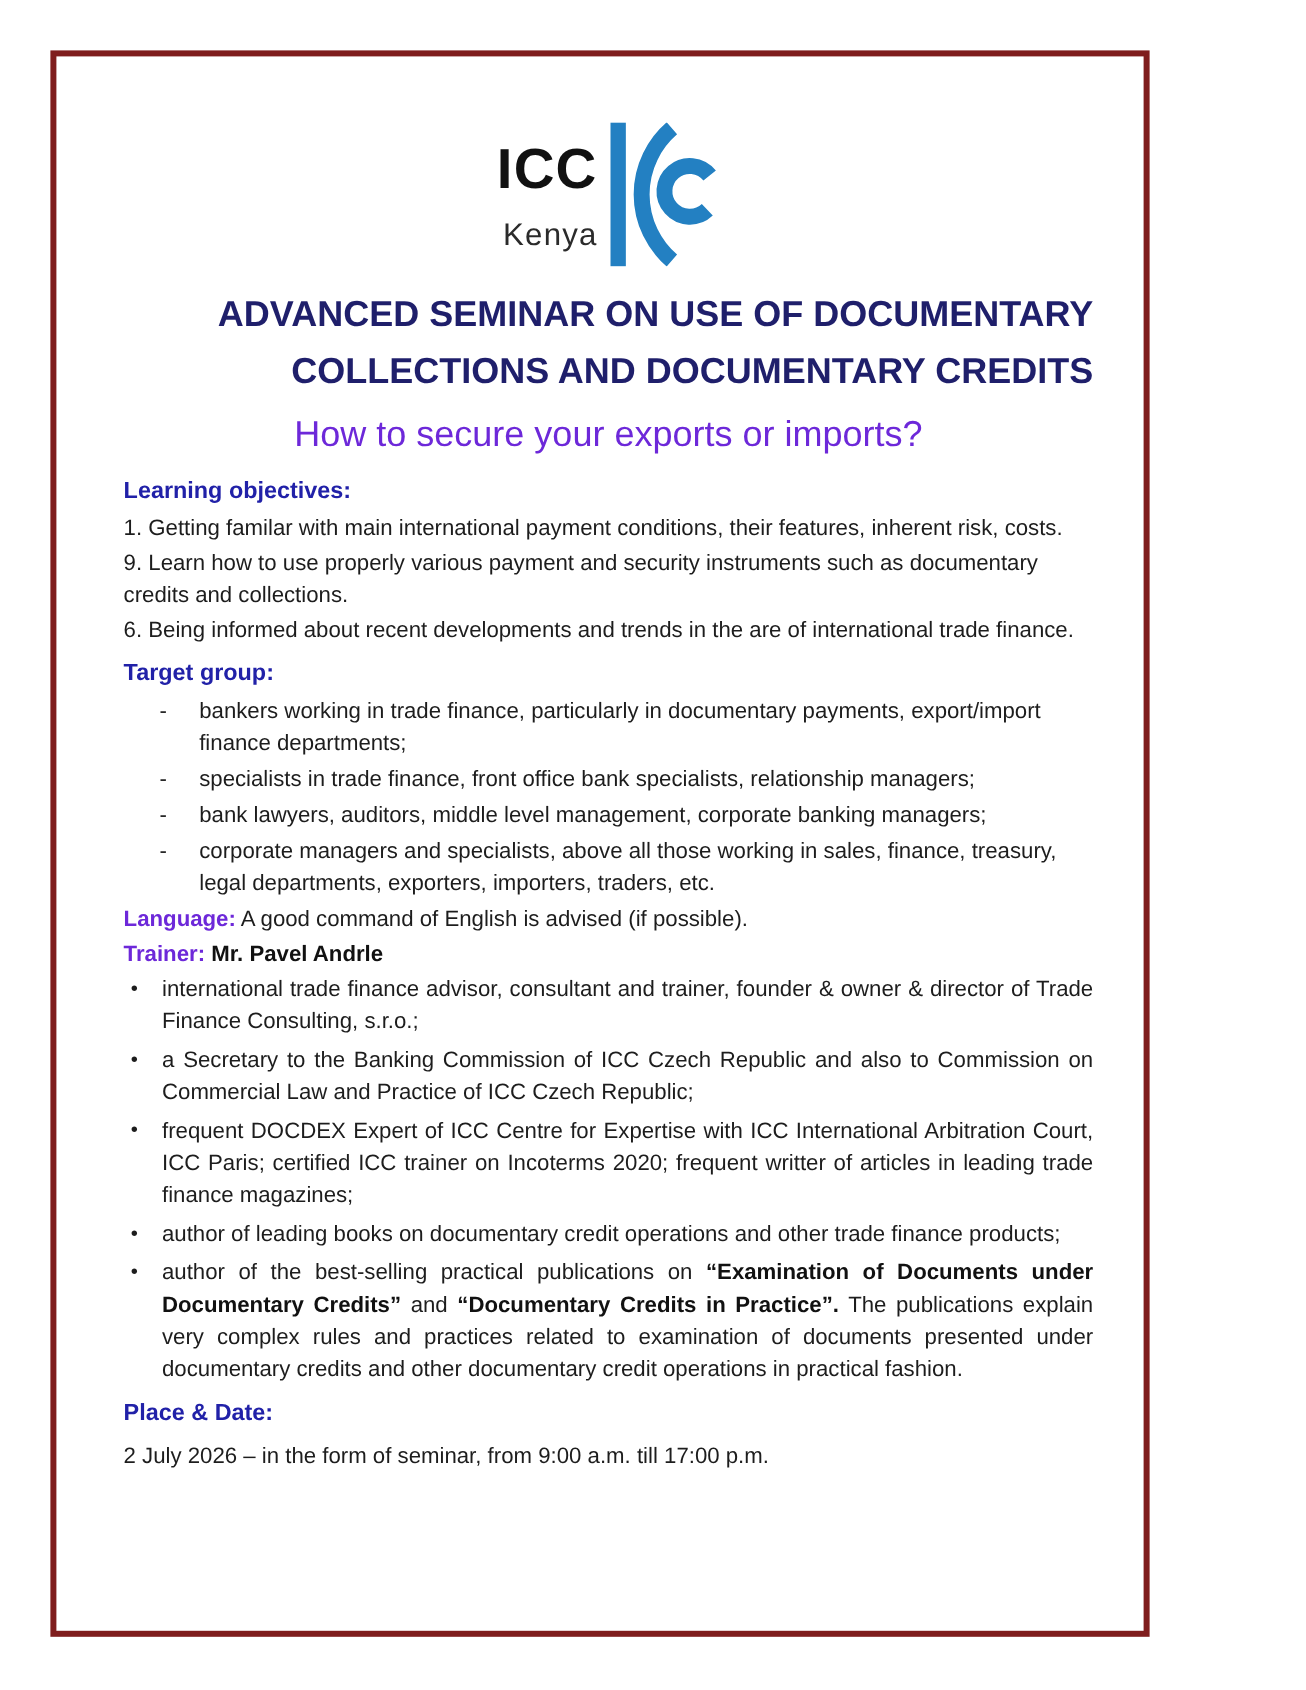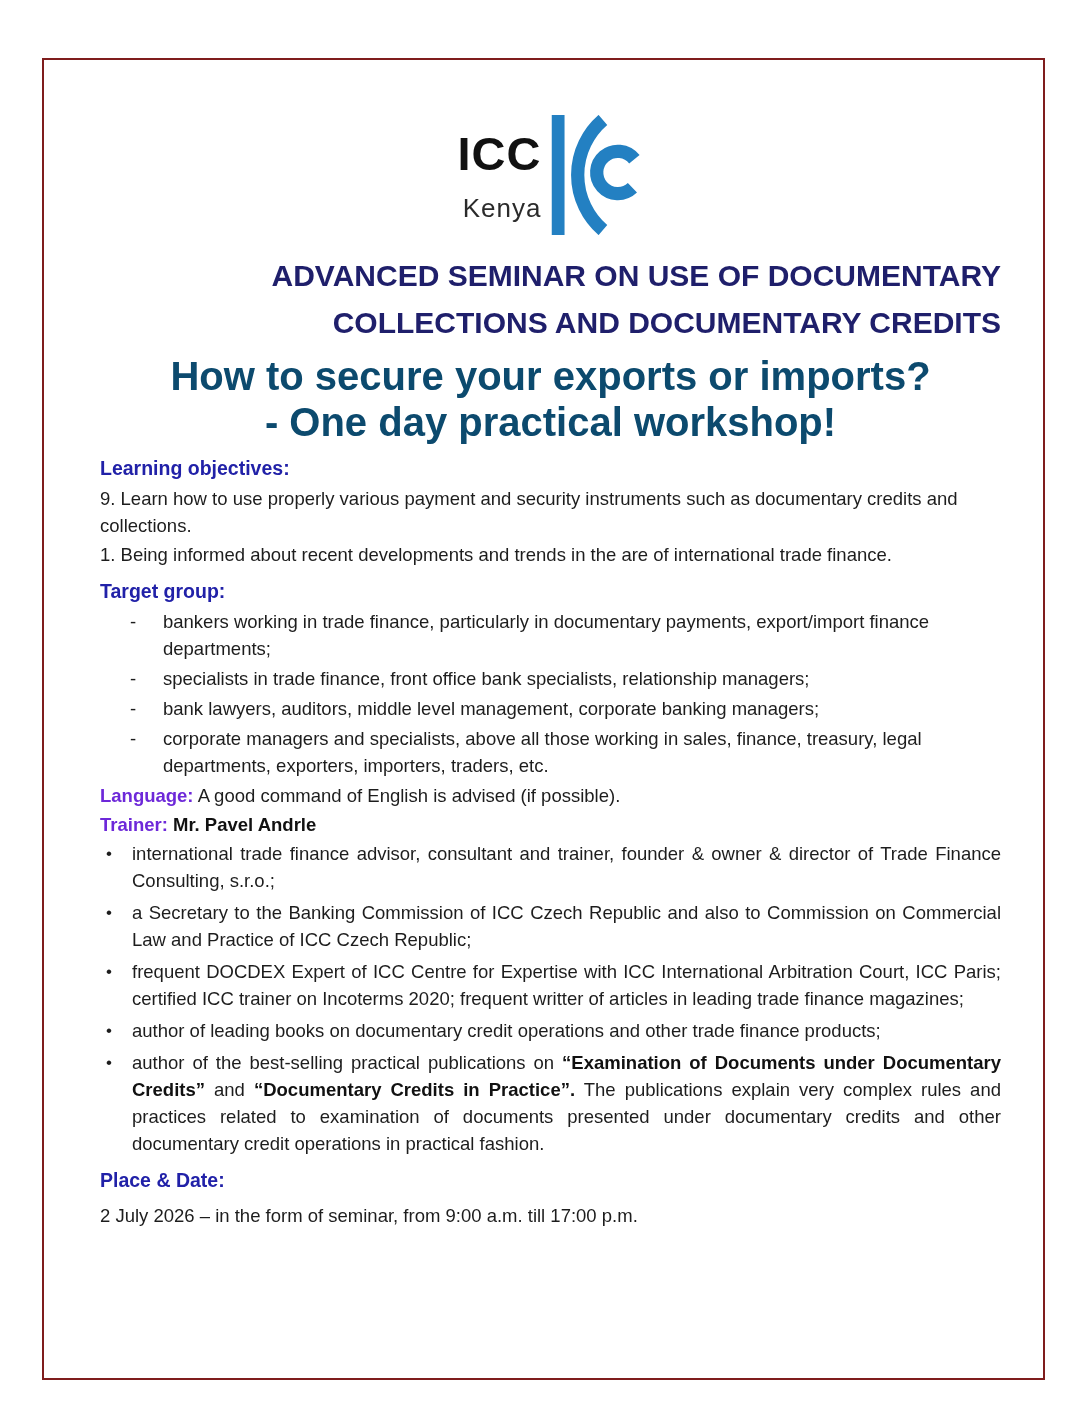--- a/index.html
+++ b/index.html
@@ -6,23 +6,23 @@
   html, body { background: #ffffff; }
   body {
     width: 1088px; height: 1408px;
     position: relative;
     font-family: "Liberation Sans", "DejaVu Sans", sans-serif;
     color: #1d1d1d;
     -webkit-font-smoothing: antialiased;
   }
   .frame {
     position: absolute;
-    left: 42px; top: 58px;
-    width: 1003px; height: 1322px;
-    border: 2px solid #7f1d1d;
+    left: 42px; top: 42px;
+    width: 916px; height: 1322px;
+    border: 5px solid #7f1d1d;
     background: #ffffff;
     padding: 54px 42px 0 56px;
     overflow: hidden;
   }
   
   .logo-row {
     display: flex; justify-content: center; align-items: center;
     height: 122px; margin-bottom: 16px;
   }
   .logo-text { text-align: right; margin-right: 10px; }
@@ -35,22 +35,22 @@
     margin-top: 18px; letter-spacing: 1px;
   }
   .logo-mark svg { display: block; }
   
   .title {
     text-align: right; color: #1f1f6b;
     font-size: 30px; font-weight: bold; line-height: 47px;
     margin-top: 10px;
   }
   .subtitle {
-    text-align: center; color: #0c4a6e;
-    font-size: 40px; font-weight: bold; line-height: 46px;
+    text-align: center; color: #6d28d9;
+    font-size: 30px; font-weight: normal; line-height: 46px;
     margin-top: 7px;
   }
   
   .doc { font-size: 18.5px; line-height: 27px; margin-top: 10px; }
   .sec-heading {
     color: #2121a8; font-weight: bold; font-size: 19.5px;
     margin: 10px 0 3px 0;
   }
   .num-item { margin: 0 0 2px 0; }
   .dash-item { display: flex; margin: 0 0 3px 0; }
@@ -83,28 +83,28 @@
       </svg>
     </div>
   </div>
 
   <div class="title">
     <div>ADVANCED SEMINAR ON USE OF DOCUMENTARY</div>
     <div>COLLECTIONS AND DOCUMENTARY CREDITS</div>
   </div>
   <div class="subtitle">
     <div>How to secure your exports or imports?</div>
-    <div>- One day practical workshop!</div>
   </div>
 
   <div class="doc">
 
     <div class="sec-heading">Learning objectives:</div>
+    <p class="num-item">1. Getting familar with main international payment conditions, their features, inherent risk, costs.</p>
     <p class="num-item">9. Learn how to use properly various payment and security instruments such as documentary credits and collections.</p>
-    <p class="num-item">1. Being informed about recent developments and trends in the are of international trade finance.</p>
+    <p class="num-item">6. Being informed about recent developments and trends in the are of international trade finance.</p>
 
     <div class="sec-heading">Target group:</div>
     <div class="dash-item">
       <span class="marker">-</span>
       <span class="txt">bankers working in trade finance, particularly in documentary payments, export/import finance departments;</span>
     </div>
     <div class="dash-item">
       <span class="marker">-</span>
       <span class="txt">specialists in trade finance, front office bank specialists, relationship managers;</span>
     </div>

